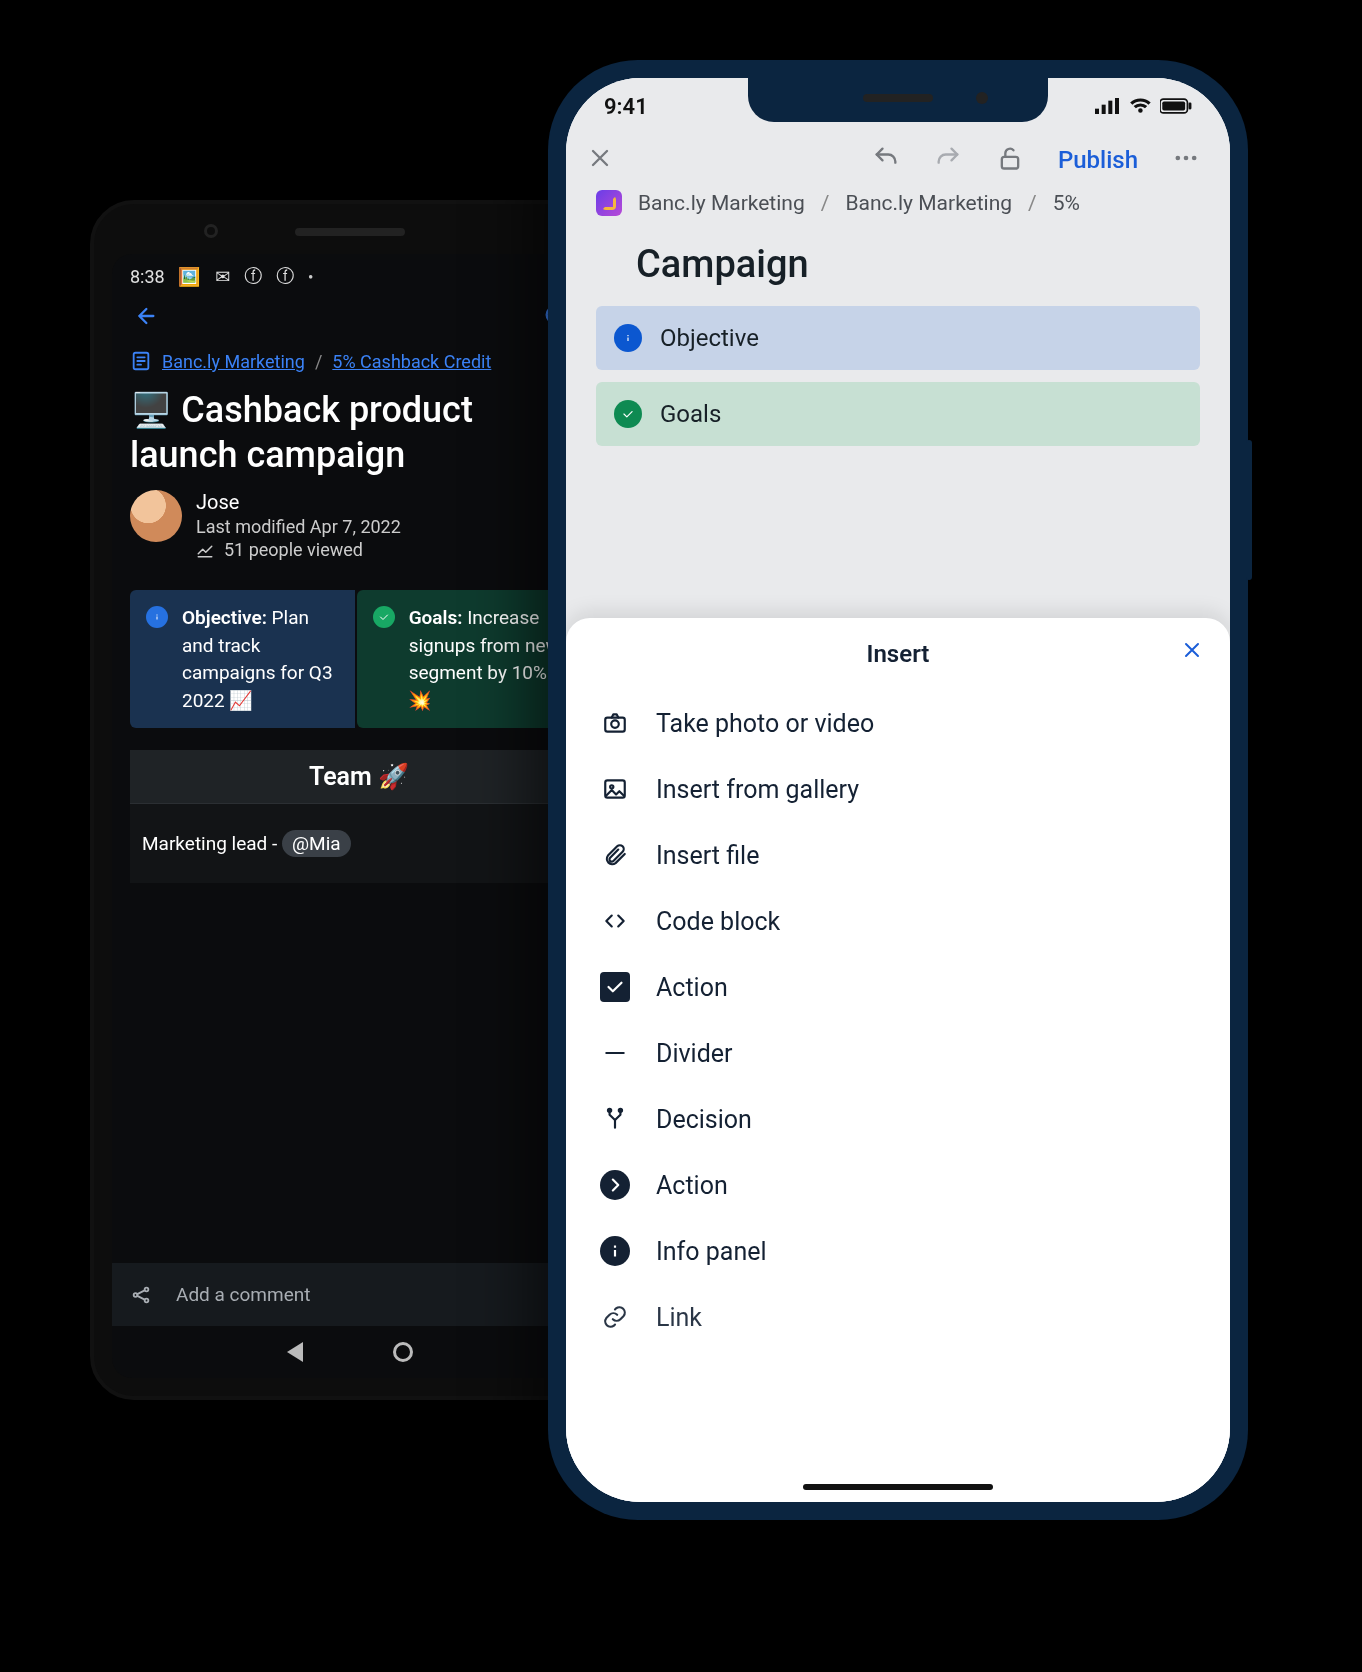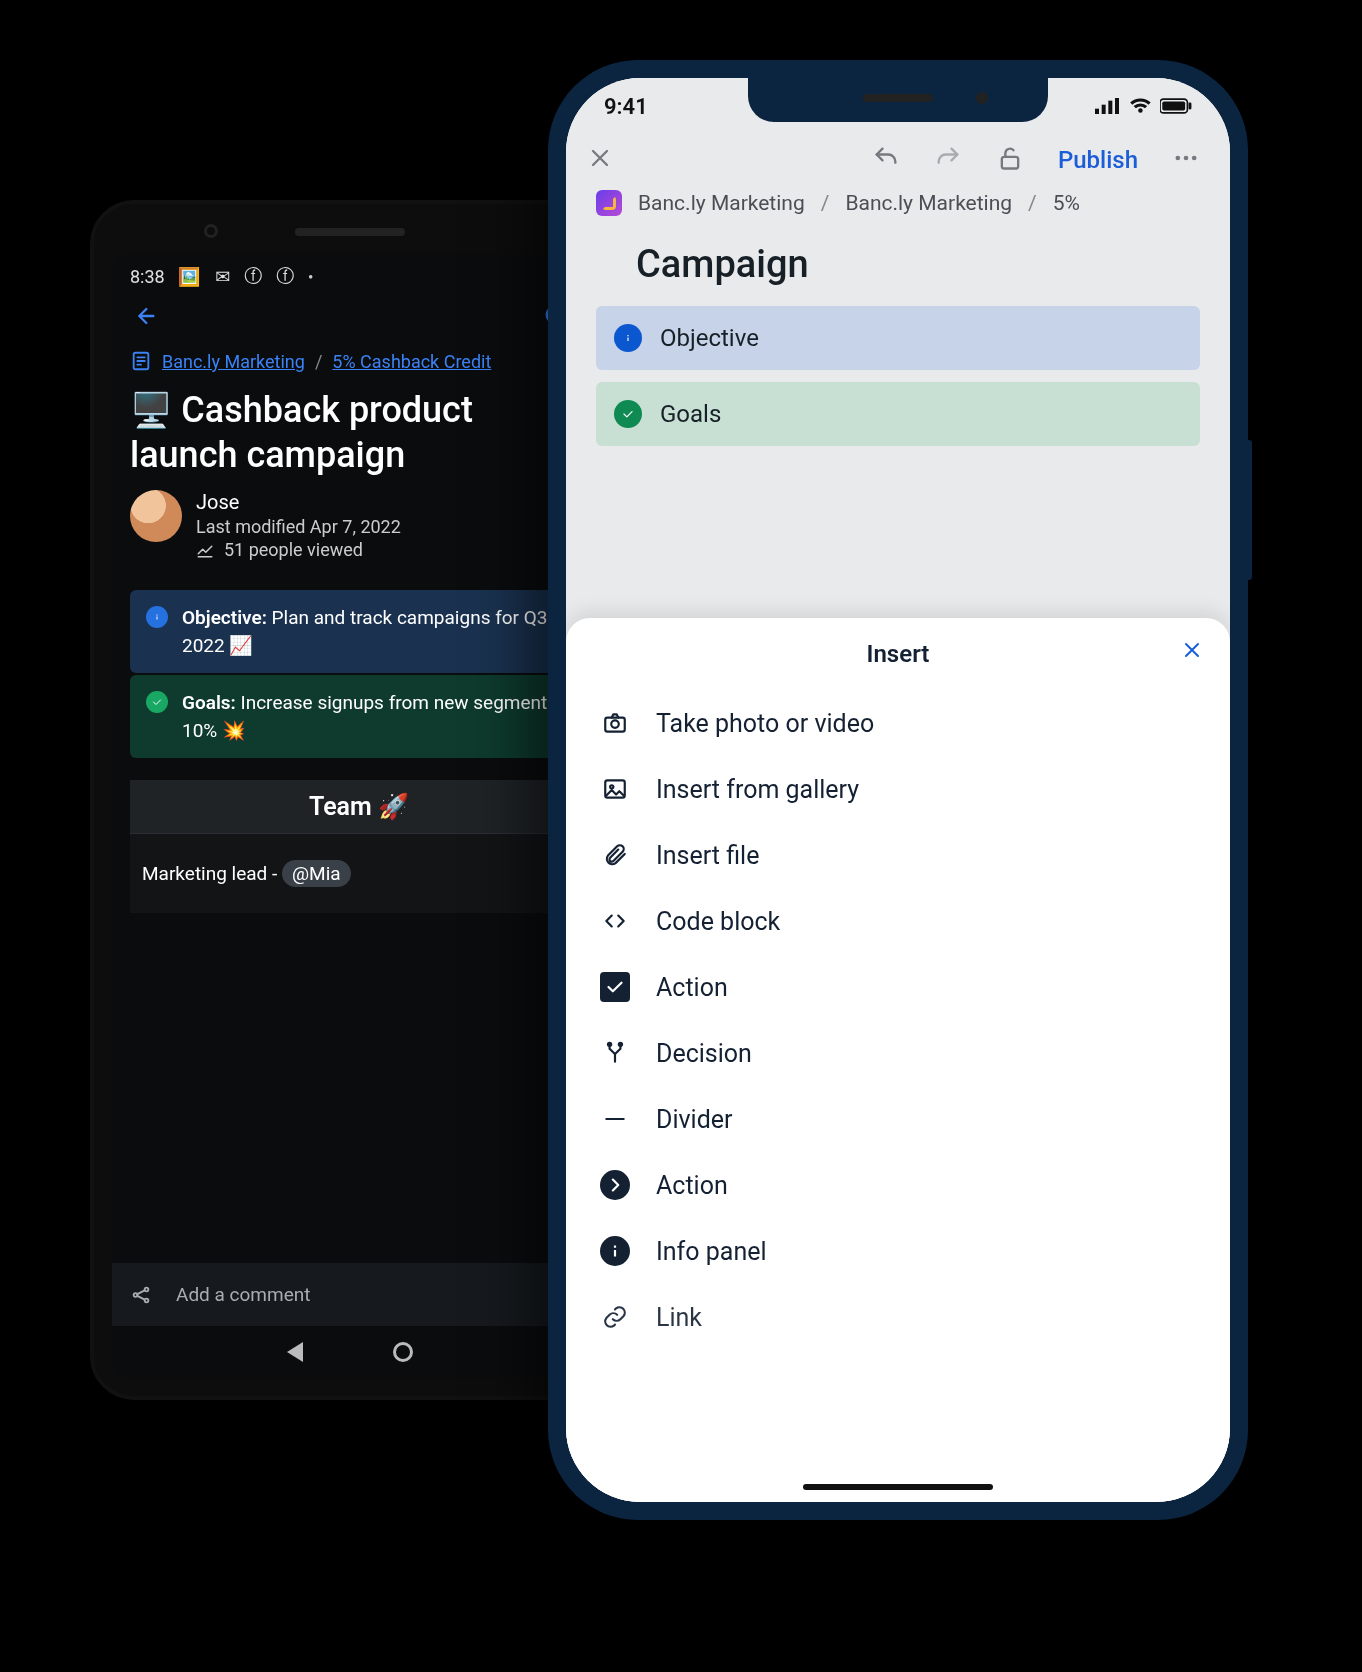--- a/index.html
+++ b/index.html
@@ -35,21 +35,21 @@
   .a-title { font-size:36px; font-weight:500; padding:10px 18px 0 18px; line-height:1.25; }
   .a-title .emoji { font-size:34px; }
 
   .a-byline { display:flex; gap:14px; padding:12px 18px 6px 18px; align-items:flex-start;}
   .a-byline .avatar{ width:52px; height:52px; border-radius:50%; background:radial-gradient(circle at 35% 30%, #f2c49b 0 35%, #d08a5a 36% 100%);}
   .a-byline .meta{ display:flex; flex-direction:column; gap:2px; font-size:18px; color:#ccc;}
   .a-byline .name{ color:#fff; font-size:20px;}
   .a-byline .row{ display:flex; align-items:center; gap:10px;}
   .a-byline .row svg{ width:18px; height:18px; }
 
-  .a-panels{ padding:24px 0 0 18px; display:flex; flex-direction:column; gap:2px;}
+  .a-panels{ padding:24px 0 0 18px; display:flex; flex-direction:row; gap:2px;}
   .panel { padding:14px 16px; display:flex; gap:14px; border-radius:6px 0 0 6px; font-size:19px; line-height:1.45;}
   .panel.info{ background:#1a3250; }
   .panel.success{ background:#0e3b2e; }
   .panel .icn{ flex:0 0 22px; height:22px; border-radius:50%; display:flex; align-items:center; justify-content:center; margin-top:2px;}
   .panel.info .icn{ background:#2671e0;}
   .panel.success .icn{ background:#18a864;}
   .panel .icn svg{ width:12px; height:12px; color:#fff;}
   .panel b{ color:#fff; font-weight:600;}
 
   .a-table{ margin:22px 0 0 18px;}
@@ -369,39 +369,39 @@
                 <svg class="stroke" viewBox="0 0 24 24" style="stroke:#fff">
                   <polyline points="6 12 10 16 18 8"></polyline>
                 </svg>
               </span>
             <span>Action</span>
           </div>
 
           <div class="s-item">
             <span class="ico">
                 <svg class="stroke" viewBox="0 0 24 24">
+                  <line x1="4" y1="12" x2="20" y2="12"></line>
+                </svg>
+              </span>
+            <span>Divider</span>
+          </div>
+
+          <div class="s-item">
+            <span class="ico">
+                <svg class="stroke" viewBox="0 0 24 24">
                   <path d="M7 4v4l5 5v7"></path>
                   <path d="M17 4v4l-5 5"></path>
                   <circle cx="7" cy="4" r="1.5" fill="currentColor"></circle>
                   <circle cx="17" cy="4" r="1.5" fill="currentColor"></circle>
                 </svg>
               </span>
             <span>Decision</span>
           </div>
 
           <div class="s-item">
-            <span class="ico">
-                <svg class="stroke" viewBox="0 0 24 24">
-                  <line x1="4" y1="12" x2="20" y2="12"></line>
-                </svg>
-              </span>
-            <span>Divider</span>
-          </div>
-
-          <div class="s-item">
             <span class="ico filled">
                 <svg class="stroke" viewBox="0 0 24 24" style="stroke:#fff">
                   <polyline points="10 7 15 12 10 17"></polyline>
                 </svg>
               </span>
             <span>Action</span>
           </div>
 
           <div class="s-item">
             <span class="ico filled">

